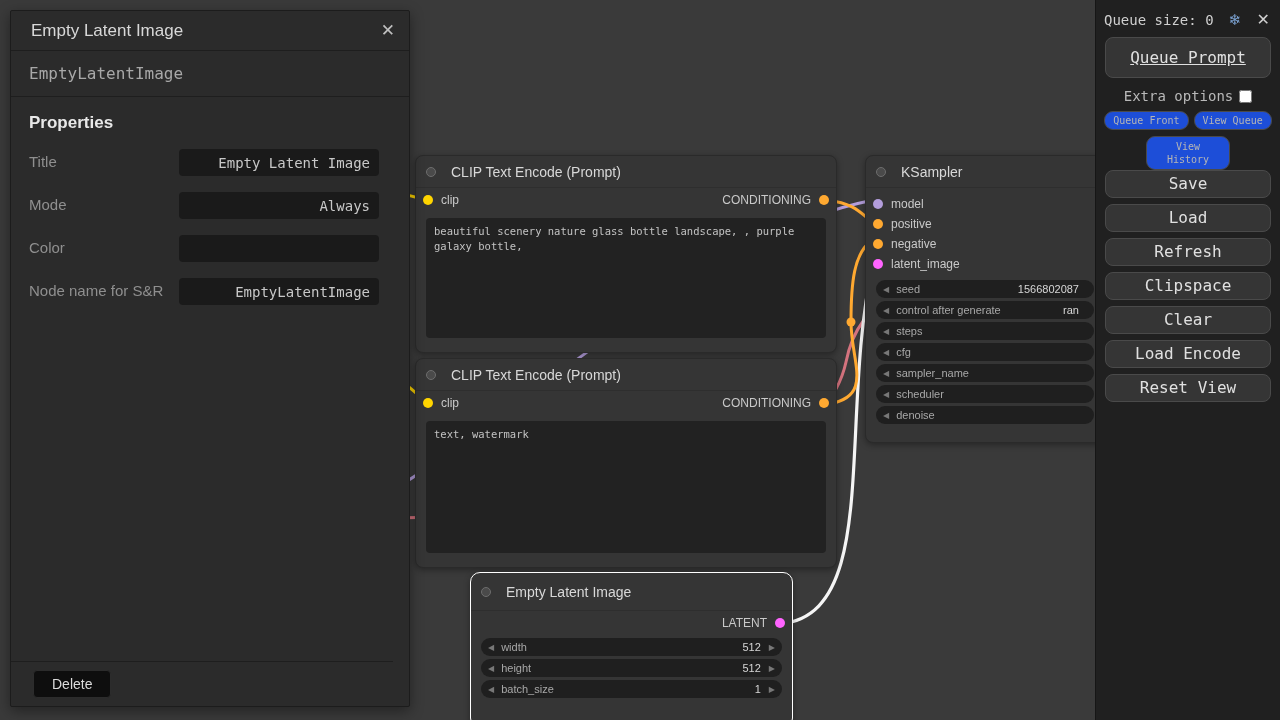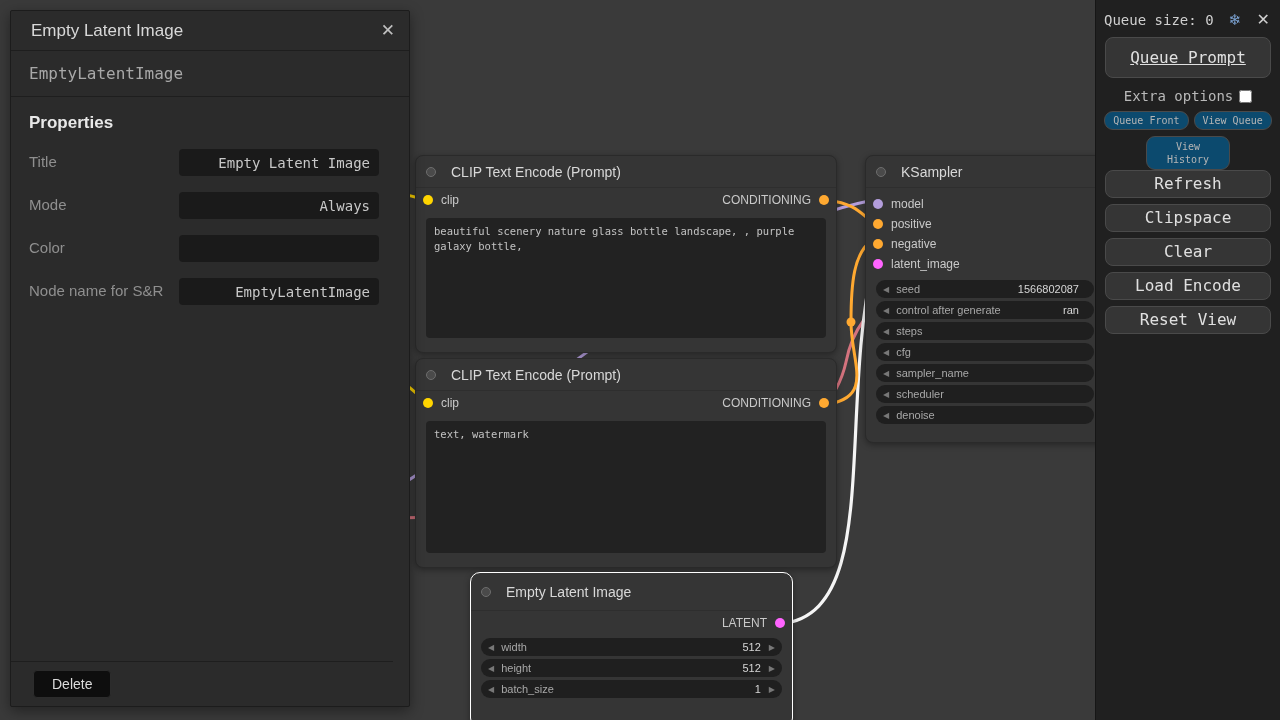--- a/index.html
+++ b/index.html
@@ -126,21 +126,21 @@
     cursor:pointer; line-height:1;
   }
   .btn-primary { height:41px; font-size:16px; margin-bottom:10px;text-decoration:underline; }
   .extra-row {
     display:flex; align-items:center; justify-content:center; gap:6px;
     margin-bottom:7px; font-size:14px; color:#b9b9b9;
   }
   .extra-row input[type=checkbox] { width:13px; height:13px; accent-color:#555; }
   .mini-row { display:flex; justify-content:center; gap:5px; margin-bottom:6px; }
   .btn-mini {
-    background:#0c4a6e; border:1px solid #4a4a4a; border-radius:9px;
+    background:#1d4ed8; border:1px solid #4a4a4a; border-radius:9px;
     color:#b5b5b5; font-family:"DejaVu Sans Mono", monospace; font-size:10px;
     padding:3px 8px; cursor:pointer;
   }
   .btn-history { width:84px; line-height:1.3; }
   .menu-stack { margin-top:0; }
 </style>
 </head>
 <body>
 
 <div style="position:absolute;inset:0;">
@@ -335,19 +335,21 @@
   </div>
 
   <div class="mini-row">
     <button class="btn-mini">Queue Front</button>
     <button class="btn-mini">View Queue</button>
   </div>
 
   <button class="btn-mini btn-history">View History</button>
 
   <div class="menu-stack">
+    <button class="btn">Save</button>
+    <button class="btn">Load</button>
     <button class="btn">Refresh</button>
     <button class="btn">Clipspace</button>
     <button class="btn">Clear</button>
     <button class="btn">Load Encode</button>
     <button class="btn">Reset View</button>
   </div>
 </div>
 
 </body></html>

